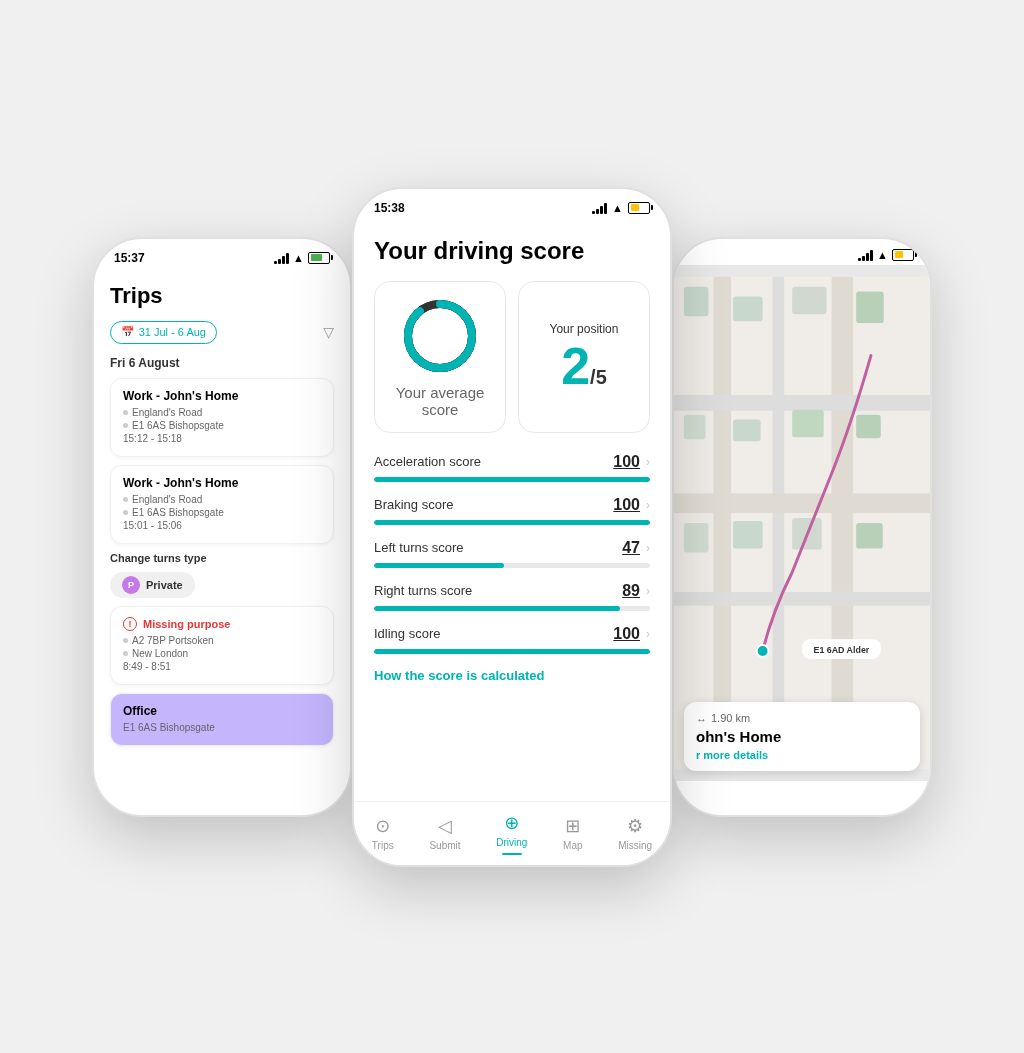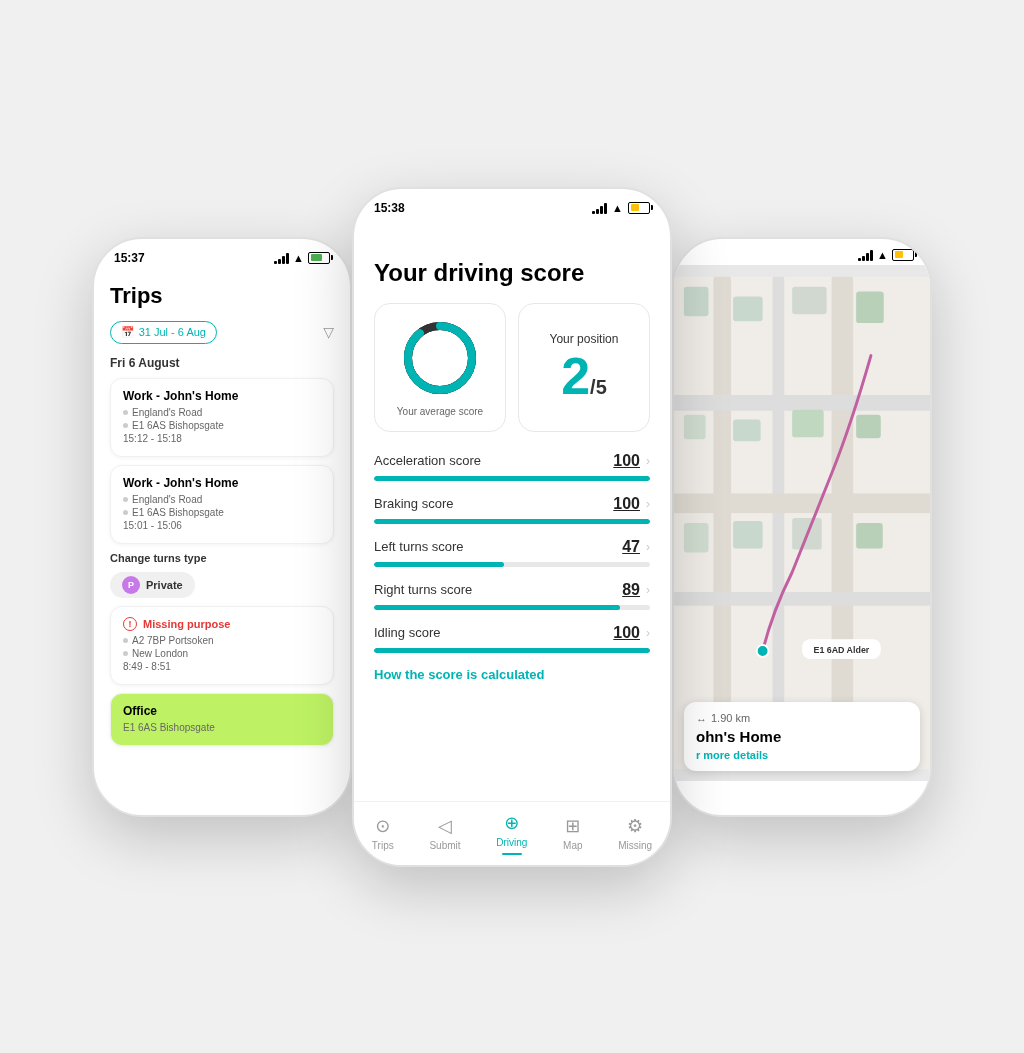--- a/index.html
+++ b/index.html
@@ -132,21 +132,20 @@
       padding: 16px 20px;
       height: 100%;
       overflow: hidden;
     }
 
     .page-title {
       font-size: 24px;
       font-weight: 800;
       color: #000;
       margin-bottom: 16px;
-      margin-top: 22px;
     }
 
     .score-cards {
       display: flex;
       gap: 12px;
       margin-bottom: 20px;
     }
 
     .score-card {
       flex: 1;
@@ -173,21 +172,21 @@
       position: absolute;
       top: 50%;
       left: 50%;
       transform: translate(-50%, -50%);
       font-size: 22px;
       font-weight: 800;
       color: #fff;
     }
 
     .score-card-label {
-      font-size: 10px;
+      font-size: 15px;
       color: #666;
       text-align: center;
     }
 
     .position-card {
       flex: 1;
       border-radius: 16px;
       border: 1.5px solid #e8e8e8;
       padding: 14px;
       display: flex;
@@ -461,21 +460,21 @@
       border-radius: 50%;
       display: flex;
       align-items: center;
       justify-content: center;
       font-size: 9px;
       color: #e53935;
       font-weight: 700;
     }
 
     .office-card {
-      background: #bef264;
+      background: #c4b5fd;
       border-radius: 12px;
       border: 1px solid #f0f0f0;
       padding: 10px 12px;
       margin-top: 8px;
       box-shadow: 0 1px 4px rgba(0,0,0,0.05);
     }
 
     
     .right-content {
       height: 100%;

